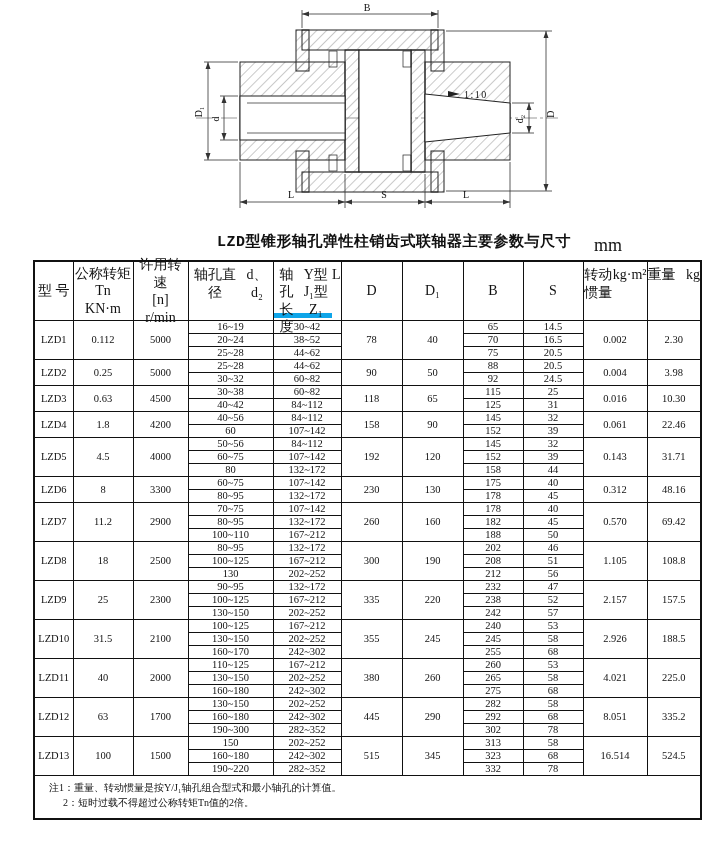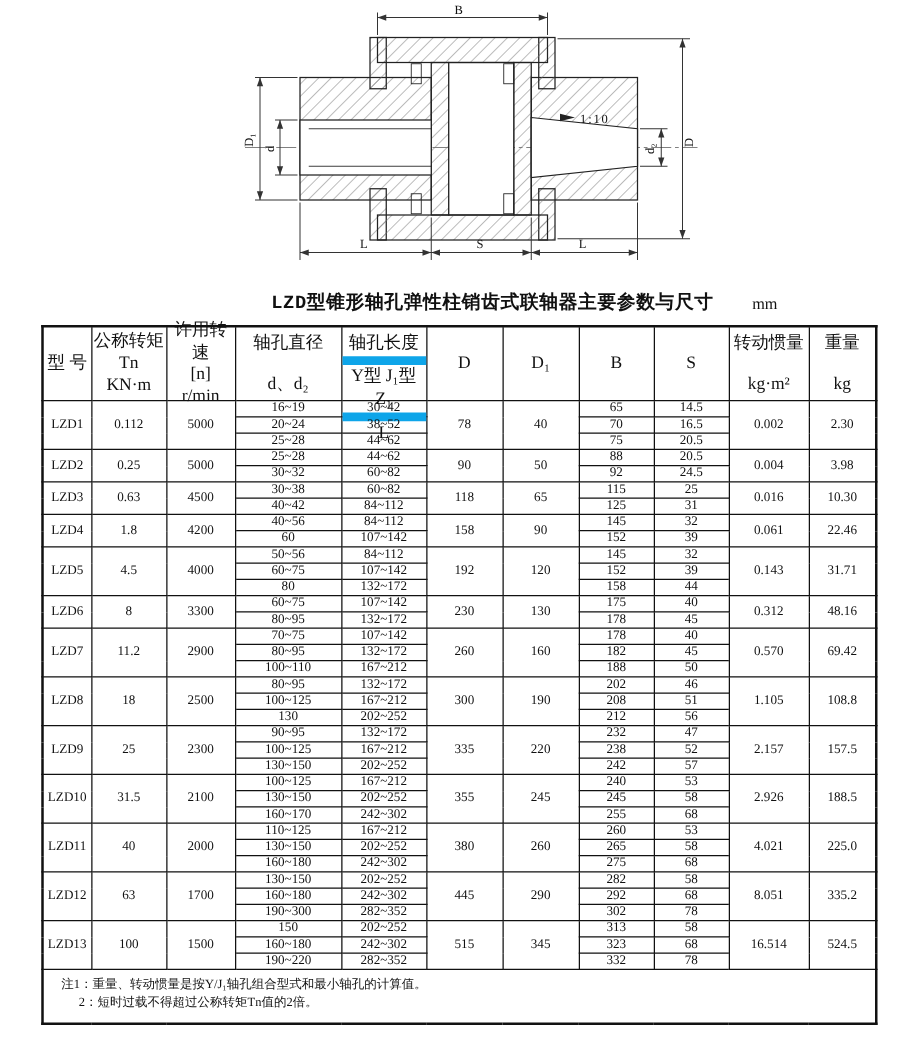--- a/index.html
+++ b/index.html
@@ -12,36 +12,36 @@
 
   
   .drawing{width:725px;height:228px;}
 
   
   .title-row{position:relative;width:667px;margin:4px 0 4px 33px;height:24px;}
   .doc-title{
     text-align:center;padding-left:55px;font-size:15px;font-weight:bold;
     font-family:Liberation Mono, monospace;letter-spacing:.5px;
   }
-  .unit-label{position:absolute;right:78px;top:3px;font-size:13px;margin-left:40px;}
+  .unit-label{position:absolute;right:78px;top:3px;font-size:18px;margin-left:40px;}
 
   
   table.spec{
     width:667px;margin-left:33px;border-collapse:collapse;table-layout:fixed;
     border:2px solid #111;
   }
   .spec th,.spec td{border:1px solid #111;text-align:center;padding:0;}
   .spec thead th{
     font-weight:normal;font-size:14px;height:56px;vertical-align:middle;
     line-height:1.25;padding:1px 0;
   }
-  .hdr-stack{display:flex;flex-direction:column;justify-content:space-between;height:54px;}
+  .hdr-stack{display:flex;flex-direction:row;justify-content:space-between;height:54px;}
   .hdr-stack .pad{padding:2px 0;}
   .hdr-mid{display:flex;flex-direction:column;justify-content:center;height:54px;}
-  .borelen .seg{border-bottom:7px solid #0ea5e9;padding:1.5px 0;}
+  .borelen .seg{border-bottom:5px solid #0ea5e9;padding:1.5px 0;}
   .borelen .seg:last-child{border-bottom:none;}
   .spec td{height:12px;line-height:12px;font-size:10.5px;white-space:nowrap;}
   td.notes-cell{
     text-align:left;font-size:10px;line-height:1.5;height:auto;
     padding:4px 4px 8px 14px;white-space:normal;
   }
   .note-line2{padding-left:14px;}
 
   
   .oln{stroke:#222;stroke-width:1;}

